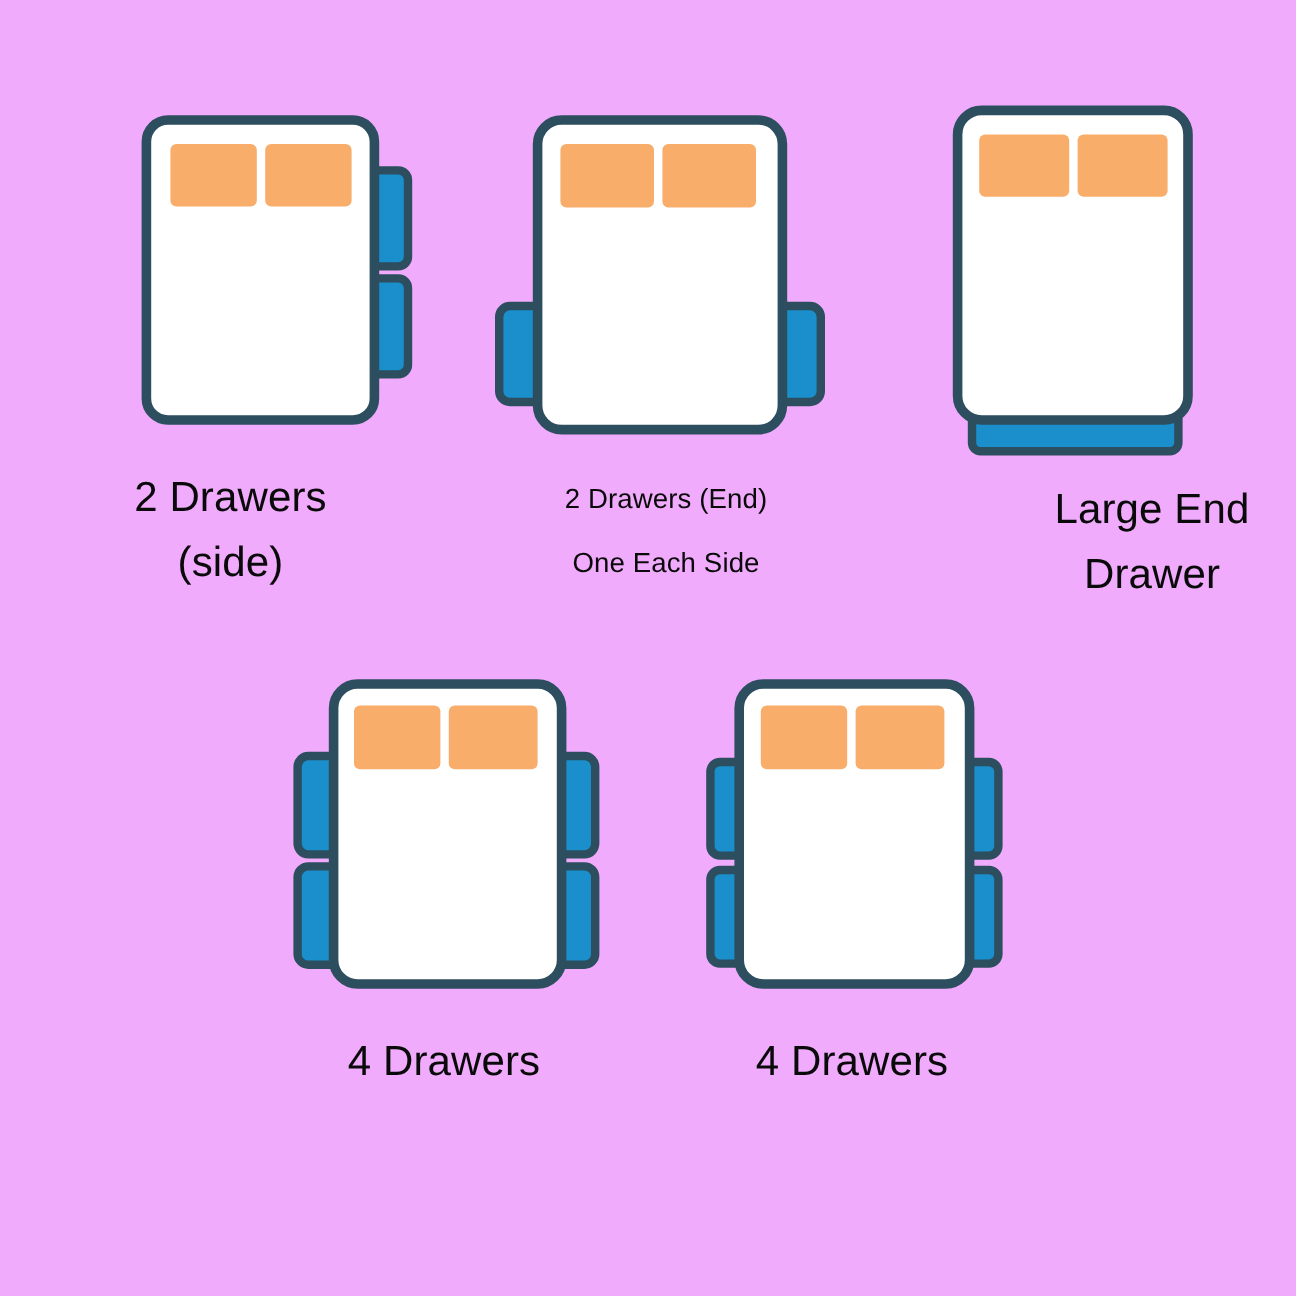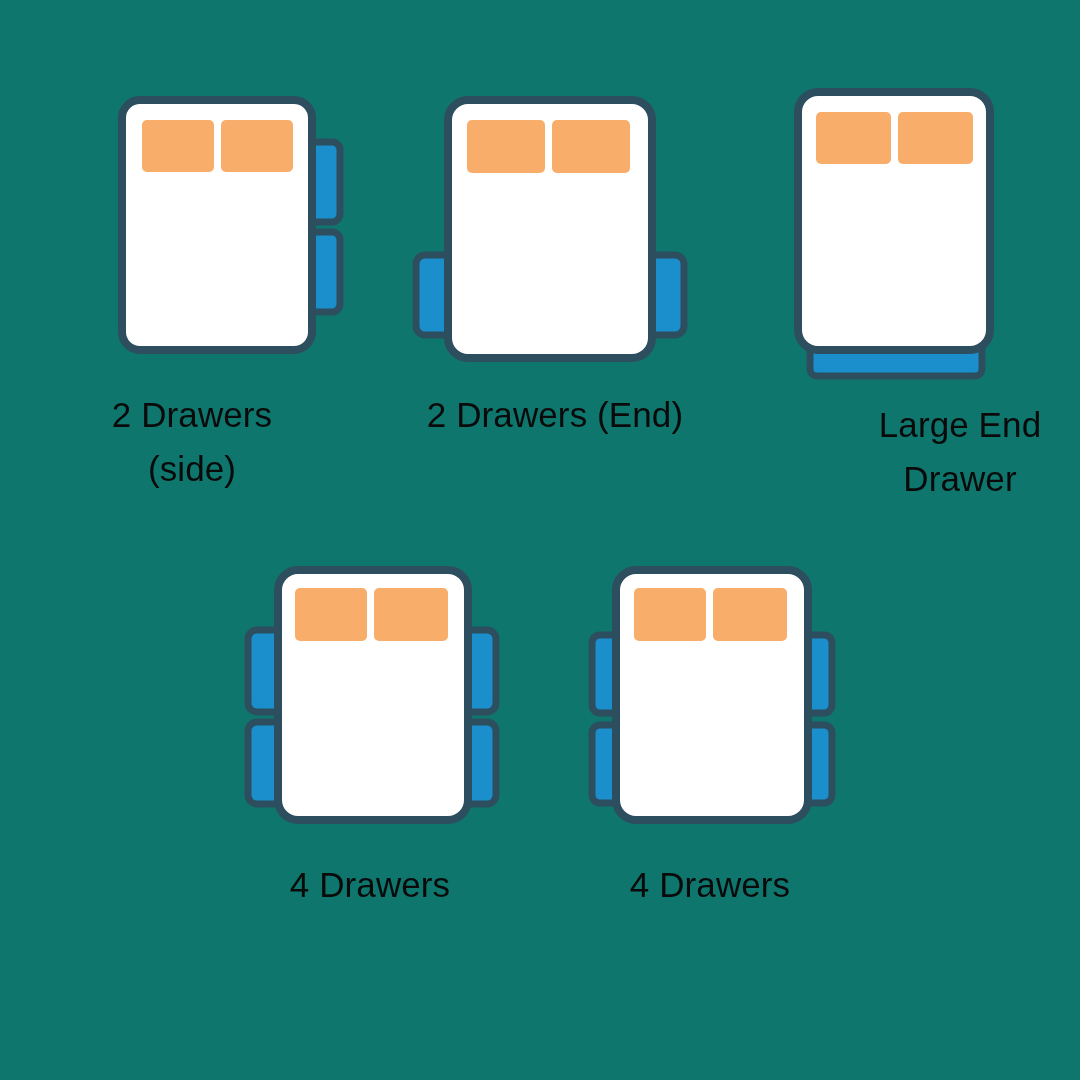--- a/index.html
+++ b/index.html
@@ -13,21 +13,21 @@
     height: 1080px;
     font-family: "Liberation Sans", sans-serif;
     color: #000000;
     overflow: hidden;
     position: relative;
   }
   #stage {
     position: relative;
     width: 1080px;
     height: 1080px;
-    background: #0f766e;
+    background: #f0abfc;
   }
   .option {
     position: absolute;
   }
   .bed-figure {
     position: absolute;
     top: 0;
     left: 0;
   }
   .caption {
@@ -45,21 +45,21 @@
   }
 
   
   #opt-0 { left: 0px;   top: 0px;   width: 420px; height: 500px; }
   #opt-1 { left: 370px; top: 0px;   width: 350px; height: 500px; }
   #opt-2 { left: 760px; top: 0px;   width: 360px; height: 510px; }
   #opt-3 { left: 190px; top: 525px; width: 360px; height: 420px; }
   #opt-4 { left: 530px; top: 525px; width: 360px; height: 440px; }
 
   #opt-0 .caption { top: 388px; left: -18px; font-size: 35px; line-height: 54px; }
-  #opt-1 .caption { top: 388px; left: 10px;  font-size: 35px; line-height: 54px; }
+  #opt-1 .caption { top: 388px; left: 10px;  font-size: 23px; line-height: 54px; }
   #opt-2 .caption { top: 398px; left: 20px;  font-size: 35px; line-height: 54px; }
   #opt-3 .caption { top: 333px; left: 0px;   font-size: 35px; line-height: 54px; }
   #opt-4 .caption { top: 333px; left: 0px;   font-size: 35px; line-height: 54px; }
 </style>
 </head>
 <body>
 
 <div id="stage">
 
   <div class="option" id="opt-0">
@@ -89,20 +89,21 @@
         <rect x="276" y="255" width="38" height="80" rx="9" ry="9" fill="#1b8fcc" stroke="#2d4e5e" stroke-width="7"></rect>
       </g>
 
       <rect x="78" y="100" width="204" height="258" rx="20" ry="20" fill="#ffffff" stroke="#2d4e5e" stroke-width="8"></rect>
 
       <rect x="97" y="120" width="78" height="53" rx="5" ry="5" fill="#f9ad6a"></rect>
       <rect x="182" y="120" width="78" height="53" rx="5" ry="5" fill="#f9ad6a"></rect>
     </svg>
     <div class="caption">
       <span class="line">2 Drawers (End)</span>
+      <span class="line">One Each Side</span>
     </div>
   </div>
 
   <div class="option" id="opt-2">
     <svg class="bed-figure" width="360" height="400" viewBox="0 0 360 400">
 
       <rect x="50" y="340" width="172" height="36" rx="7" ry="7" fill="#1b8fcc" stroke="#2d4e5e" stroke-width="7"></rect>
 
       <rect x="38" y="92" width="192" height="258" rx="20" ry="20" fill="#ffffff" stroke="#2d4e5e" stroke-width="8"></rect>
 

